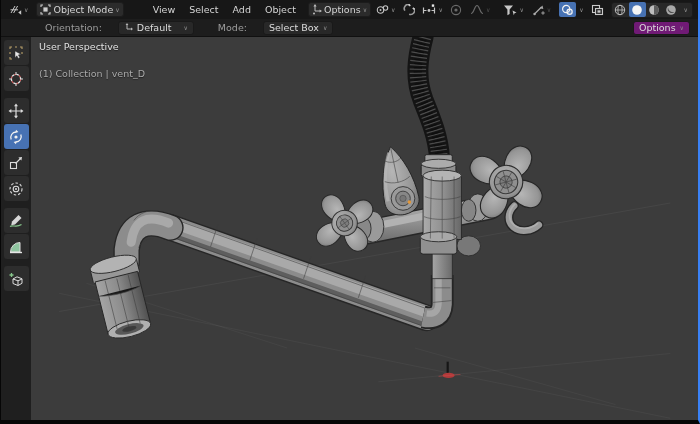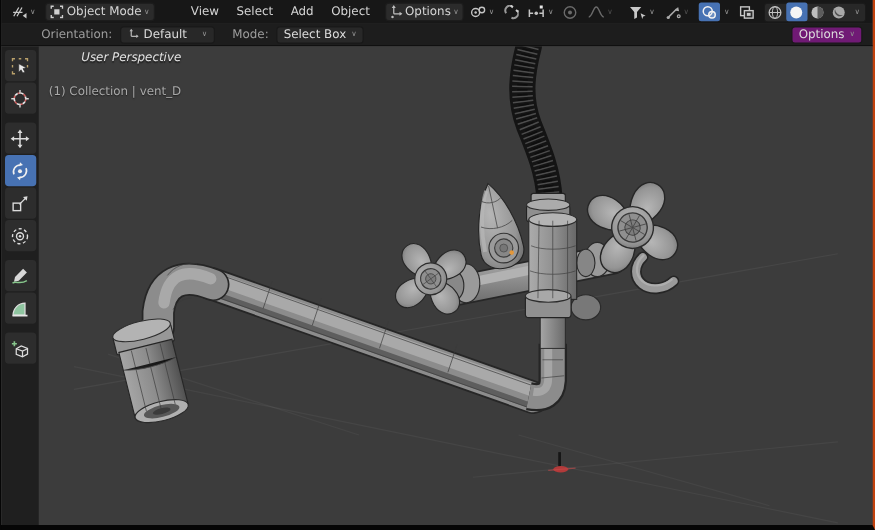--- a/index.html
+++ b/index.html
@@ -1,52 +1,52 @@
 <!DOCTYPE html>
 <html><head>
 <meta charset="utf-8">
 <style>
   * { margin:0; padding:0; box-sizing:border-box; }
   html,body { background:#000; }
   body { width:700px; height:424px; overflow:hidden; font-family:"DejaVu Sans", sans-serif; }
   .app { width:700px; height:424px; background:#3c3c3c; display:flex; flex-direction:column;
-         border-left:1px solid #060606; border-right:2px solid #c2410c; border-bottom:4px solid #060606;text-align:right; }
+         border-left:1px solid #060606; border-right:2px solid #3b82f6; border-bottom:4px solid #060606; }
 
   
   .hdr { height:19px; background:#171717; display:flex; align-items:center; padding:0 5px; gap:2px;
          font-size:9.5px; color:#d4d4d4; flex:0 0 19px; }
   .hbtn { display:flex; align-items:center; gap:2px; padding:1px 3px; border-radius:3px; height:15px; }
   .pill { background:#2b2b2b; border:1px solid #1c1c1c; }
   .chev { font-size:6px; color:#8f8f8f; line-height:1; }
   .menu { padding:2px 6px; color:#d4d4d4; }
   .dim  { opacity:.45; }
   .iconbtn { width:17px; height:15px; display:flex; align-items:center; justify-content:center; border-radius:2px; }
   .active-blue { background:#4772b3; }
   .seg { display:flex; align-items:center; background:#282828; border-radius:3px; border:1px solid #1a1a1a; height:16px; }
   .seg .iconbtn { border-radius:2px; }
   svg.ic { display:block; }
 
   
   .tset { height:18px; background:#1d1d1d; border-bottom:1px solid #101010; display:flex; align-items:center;
-          padding:0 8px 0 32px; gap:6px; font-size:9.5px; flex:0 0 18px; }
+          padding:0 8px 0 44px; gap:16px; font-size:9.5px; flex:0 0 18px; }
   .tlabel { color:#9d9d9d; }
   .tpill { background:#282828; border:1px solid #191919; border-radius:3px; height:14px;
            display:flex; align-items:center; gap:4px; padding:0 5px; color:#dcdcdc; }
   .spacer { flex:1; }
 
   
   .main { position:relative; flex:1; background:#3c3c3c; overflow:hidden; }
   .shelf { position:absolute; left:0; top:0; bottom:0; width:30px; background:#1f1f1f; padding-top:3px;
            display:flex; flex-direction:column; align-items:center; gap:1px; z-index:3; }
   .tool { width:25px; height:25px; background:#2d2d2d; border-radius:3px; display:flex; align-items:center; justify-content:center; }
   .tool.active { background:#4772b3; }
   .gap6 { height:5px; flex:0 0 5px; }
   .vp-svg { position:absolute; left:0; top:0; }
   .vp-text { position:absolute; left:38px; top:4px; z-index:2; pointer-events:none; }
-  .vp-line1 { font-size:9.5px; color:#e2e2e2; text-shadow:0 1px 1px rgba(0,0,0,.5);font-style:italic; }
+  .vp-line1 { font-size:9.5px; color:#e2e2e2; text-shadow:0 1px 1px rgba(0,0,0,.5); }
   .vp-line2 { font-size:9.5px; color:#a9a9a9; margin-top:16px; text-shadow:0 1px 1px rgba(0,0,0,.5); }
 </style>
 </head>
 <body>
 
 <div class="app">
 
   <div class="hdr">
     <div class="hbtn">
       <svg class="ic" width="13" height="12" viewBox="0 0 13 12">

